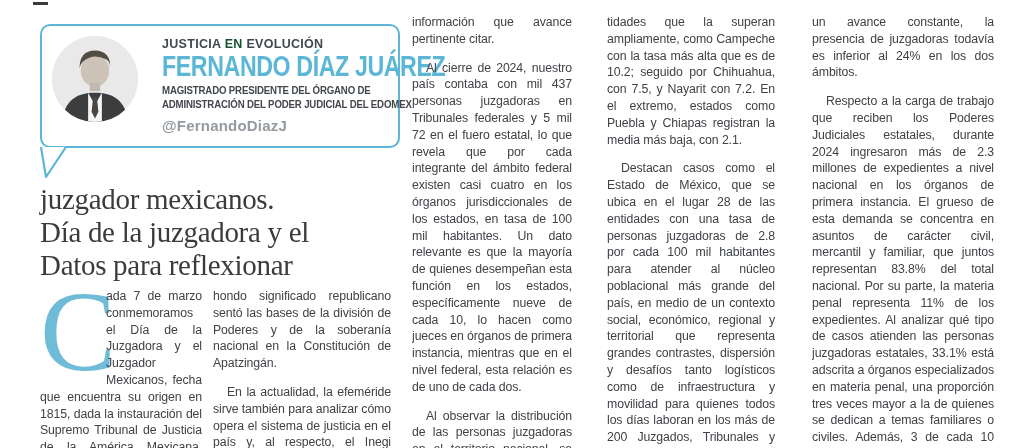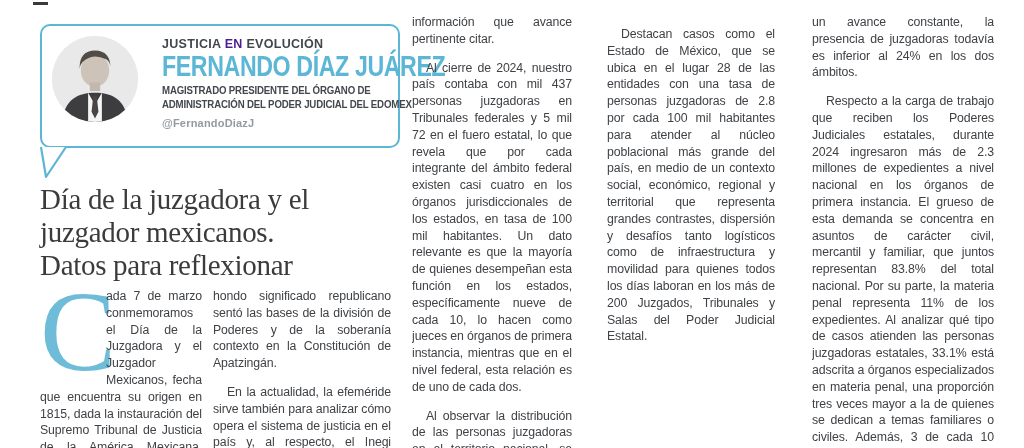--- a/index.html
+++ b/index.html
@@ -12,26 +12,26 @@
   
   .bubble { position:absolute; left:40px; top:24px; width:360px; height:124px;
             border:2px solid #5cb6d6; border-radius:10px; background:#fff; }
   .bubble-tail { position:absolute; left:39px; top:147px; width:30px; height:34px; }
 
   .avatar { position:absolute; left:52px; top:36px; width:86px; height:86px;
             border-radius:50%; overflow:hidden; background:#eaeaea; }
 
   .card-text { position:absolute; left:162px; top:37px; width:230px; }
   .kicker { font-size:12.5px; font-weight:bold; letter-spacing:.3px; color:#42474e; white-space:nowrap; }
-  .kicker .en { color:#4c1d95;margin-top:8px; }
+  .kicker .en { color:#14532d;margin-top:8px; }
   .card-name { margin-top:1px; color:#5cb6d6; font-weight:bold; font-size:29px; line-height:29px;
                white-space:nowrap; transform:scale(.80,1); transform-origin:left center; letter-spacing:-.5px; }
   .card-role { margin-top:3px; color:#42474e; font-weight:bold; font-size:11.5px; line-height:12.5px;
                white-space:nowrap; transform:scale(.84,1); transform-origin:left top; letter-spacing:-.2px; }
-  .card-handle { margin-top:7px; color:#949aa0; font-weight:bold; font-size:11px; letter-spacing:.2px; }
+  .card-handle { margin-top:7px; color:#949aa0; font-weight:bold; font-size:15px; letter-spacing:.2px; }
 
   
   .headline { position:absolute; left:40px; top:183px; width:360px;
               font-family:"Liberation Serif", serif; font-size:29px; line-height:33px;
               color:#3b3b3d; letter-spacing:-.3px; }
 
   
   .col { position:absolute; overflow:hidden; color:#3f4246; font-size:12.3px;
          line-height:16.8px; text-align:justify; letter-spacing:-.1px; }
   .col p + p { }
@@ -77,41 +77,42 @@
       <span class="en">EN</span>
       <span>EVOLUCIÓN</span>
     </div>
     <div class="card-name">FERNANDO DÍAZ JUÁREZ</div>
     <div class="card-role">MAGISTRADO PRESIDENTE DEL ÓRGANO DE</div>
     <div class="card-role" style="margin-top:1px;">ADMINISTRACIÓN DEL PODER JUDICIAL DEL EDOMEX</div>
     <div class="card-handle">@FernandoDiazJ</div>
   </div>
 
   <div class="headline">
+    <div>juzgador mexicanos.</div>
     <div>Día de la juzgadora y el</div>
-    <div>juzgador mexicanos.</div>
     <div>Datos para reflexionar</div>
   </div>
 
   <div class="col col1">
     <p class="para"><span class="dropcap">C</span><span>ada 7 de marzo conmemoramos el Día de la Juzgadora y el Juzgador Mexicanos, fecha que encuentra su origen en 1815, dada la instauración del Supremo Tribunal de Justicia de la América Mexicana, impulsada por Don José María Morelos y Pavón. Este acto de</span></p>
   </div>
 
   <div class="col col2">
-    <p class="para">hondo significado republicano sentó las bases de la división de Poderes y de la soberanía contexto en la Constitución de Apatzingán.</p>
+    <p class="para">hondo significado republicano sentó las bases de la división de Poderes y de la soberanía nacional en la Constitución de Apatzingán.</p>
     <p class="para indent">En la actualidad, la efeméride sirve también para analizar cómo opera el sistema de justicia en el país y, al respecto, el Inegi comunicó recientemente</p>
   </div>
 
   <div class="col col3">
     <p class="para">información que avance pertinente citar.</p>
     <p class="para indent">Al cierre de 2024, nuestro país contaba con mil 437 personas juzgadoras en Tribunales federales y 5 mil 72 en el fuero estatal, lo que revela que por cada integrante del ámbito federal existen casi cuatro en los órganos jurisdiccionales de los estados, en tasa de 100 mil habitantes. Un dato relevante es que la mayoría de quienes desempeñan esta función en los estados, específicamente nueve de cada 10, lo hacen como jueces en órganos de primera instancia, mientras que en el nivel federal, esta relación es de uno de cada dos.</p>
     <p class="para indent">Al observar la distribución de las personas juzgadoras en el territorio nacional, se alcanzan a advertir contrastes. Aunque la media nacional se sitúa en 3.8 personas juzgadoras por cada 100 mil habitantes, existen en-</p>
   </div>
 
   <div class="col col4">
+    <p class="para">tidades que la superan ampliamente, como Campeche con la tasa más alta que es de 10.2; seguido por Chihuahua, con 7.5, y Nayarit con 7.2. En el extremo, estados como Puebla y Chiapas registran la media más baja, con 2.1.</p>
     <p class="para indent">Destacan casos como el Estado de México, que se ubica en el lugar 28 de las entidades con una tasa de personas juzgadoras de 2.8 por cada 100 mil habitantes para atender al núcleo poblacional más grande del país, en medio de un contexto social, económico, regional y territorial que representa grandes contrastes, dispersión y desafíos tanto logísticos como de infraestructura y movilidad para quienes todos los días laboran en los más de 200 Juzgados, Tribunales y Salas del Poder Judicial Estatal.</p>
 
   </div>
 
   <div class="col col5">
     <p class="para">un avance constante, la presencia de juzgadoras todavía es inferior al 24% en los dos ámbitos.</p>
     <p class="para indent">Respecto a la carga de trabajo que reciben los Poderes Judiciales estatales, durante 2024 ingresaron más de 2.3 millones de expedientes a nivel nacional en los órganos de primera instancia. El grueso de esta demanda se concentra en asuntos de carácter civil, mercantil y familiar, que juntos representan 83.8% del total nacional. Por su parte, la materia penal representa 11% de los expedientes. Al analizar qué tipo de casos atienden las personas juzgadoras estatales, 33.1% está adscrita a órganos especializados en materia penal, una proporción tres veces mayor a la de quienes se dedican a temas familiares o civiles. Además, 3 de cada 10 operan en órganos mixtos, lo que refleja versatilidad requerida en impartición de justicia cotidiana.</p>
   </div>
 
 </div>

